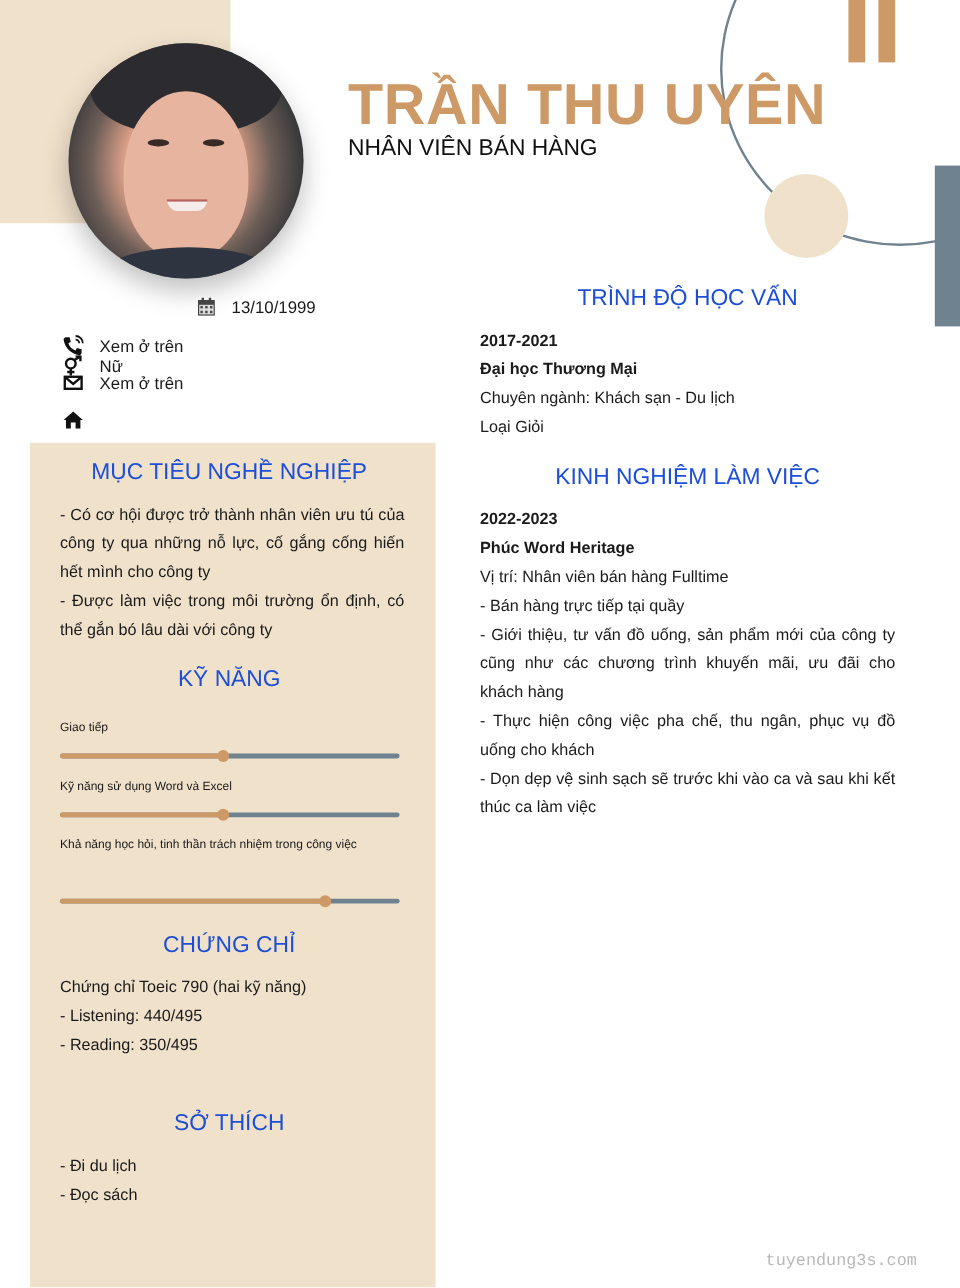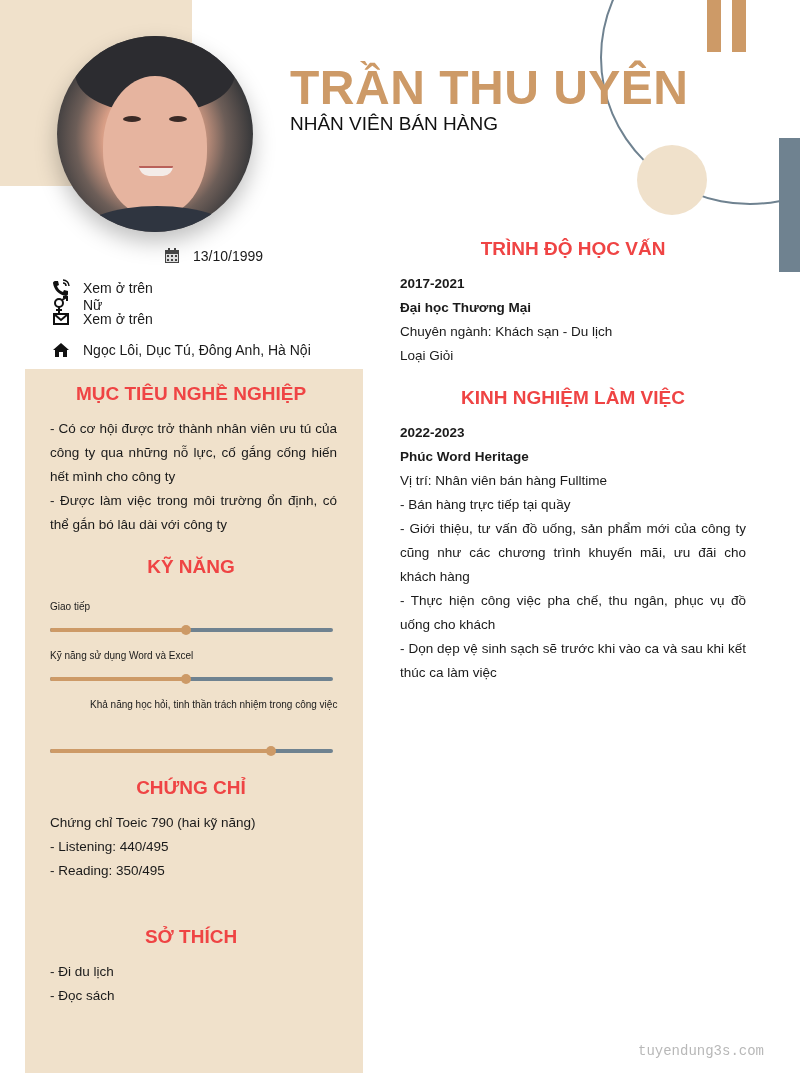--- a/index.html
+++ b/index.html
@@ -31,21 +31,21 @@
   .name { position: absolute; left: 290px; top: 60px; font-size: 48px; font-weight: 700; color: #cd9a67; letter-spacing: 0.5px; }
   .role { position: absolute; left: 290px; top: 113px; font-size: 19px; color: #111; }
 
   .contact { position: absolute; left: 52px; font-size: 14px; color: #1a1a1a; display: flex; align-items: center; }
   .contact .ic { width: 18px; height: 18px; margin-right: 13px; display: inline-flex; align-items: center; justify-content: center; }
   .c1 { top: 248px; margin-top: 48px; } .c2 { top: 279px; } .c3 { top: 310px; } .c4 { top: 341px; }
   .dob { position: absolute; left: 164px; top: 248px; font-size: 14px; display: flex; align-items: flex-end; }
   .dob .ic { width: 16px; height: 16px; margin-right: 13px; }
 
   .panel { position: absolute; left: 25px; top: 369px; width: 338px; height: 704px; background: #f0e1cb; }
-  .sec-title { position: absolute; font-size: 19px; font-weight: 700; color: #ef4444; text-align: center; }
+  .sec-title { position: absolute; font-size: 19px; font-weight: 400; color: #1d4ed8; text-align: center; }
   .left-title { left: 25px; width: 332px; }
   .right-title { left: 390px; width: 366px; }
   .ptext { position: absolute; left: 50px; width: 287px; font-size: 13.5px; line-height: 24px; color: #1a1a1a; text-align: justify; }
   .rtext { position: absolute; left: 400px; width: 346px; font-size: 13.5px; line-height: 24px; color: #1a1a1a; text-align: justify; }
   .bold { font-weight: 700; }
 
   .skill-label { position: absolute; left: 50px; width: 290px; font-size: 10px; line-height: 24px; }
   .track { position: absolute; left: 50px; width: 283px; height: 4px; background: #6f8290; border-radius: 2px; }
   .track .fill { position: absolute; left: 0; top: 0; height: 4px; background: #cd9a67; border-radius: 2px; }
   .track .knob { position: absolute; top: -3px; width: 10px; height: 10px; margin-left: -5px; background: #cd9a67; border-radius: 50%; }
@@ -123,42 +123,41 @@
       </svg>
   </span>
   <span>Xem ở trên</span>
 </div>
 <div class="contact c4">
   <span class="ic">
     <svg width="18" height="18" viewBox="0 0 18 18">
         <polygon points="9,2 1,9 3,9 3,16 7,16 7,11 11,11 11,16 15,16 15,9 17,9" fill="#111"></polygon>
       </svg>
   </span>
-  <span>Ngọc Lôi, Dục Tú, Đông Anh, Hà Nội</span>
 </div>
 
 <div class="panel"></div>
 
 <div class="sec-title left-title" style="top:383px;">MỤC TIÊU NGHỀ NGHIỆP</div>
 <div class="ptext" style="top:417px;">- Có cơ hội được trở thành nhân viên ưu tú của công ty qua những nỗ lực, cố gắng cống hiến hết mình cho công ty</div>
 <div class="ptext" style="top:489px;">- Được làm việc trong môi trường ổn định, có thể gắn bó lâu dài với công ty</div>
 
 <div class="sec-title left-title" style="top:556px;">KỸ NĂNG</div>
 
 <div class="skill-label" style="top:595px;">Giao tiếp</div>
 <div class="track" style="top:628px;">
   <div class="fill" style="width:48%;"></div>
     <div class="knob" style="left:48%;"></div>
 </div>
 <div class="skill-label" style="top:644px;">Kỹ năng sử dụng Word và Excel</div>
 <div class="track" style="top:677px;">
   <div class="fill" style="width:48%;"></div>
     <div class="knob" style="left:48%;"></div>
 </div>
-<div class="skill-label" style="top:693px;margin-left:40px;">Khả năng học hỏi, tinh thần trách nhiệm trong công việc</div>
+<div class="skill-label" style="top:693px;">Khả năng học hỏi, tinh thần trách nhiệm trong công việc</div>
 <div class="track" style="top:749px;">
   <div class="fill" style="width:78%;"></div>
     <div class="knob" style="left:78%;"></div>
 </div>
 
 <div class="sec-title left-title" style="top:777px;">CHỨNG CHỈ</div>
 <div class="ptext" style="top:811px;">Chứng chỉ Toeic 790 (hai kỹ năng)</div>
 <div class="ptext" style="top:835px;">- Listening: 440/495</div>
 <div class="ptext" style="top:859px;">- Reading: 350/495</div>
 

